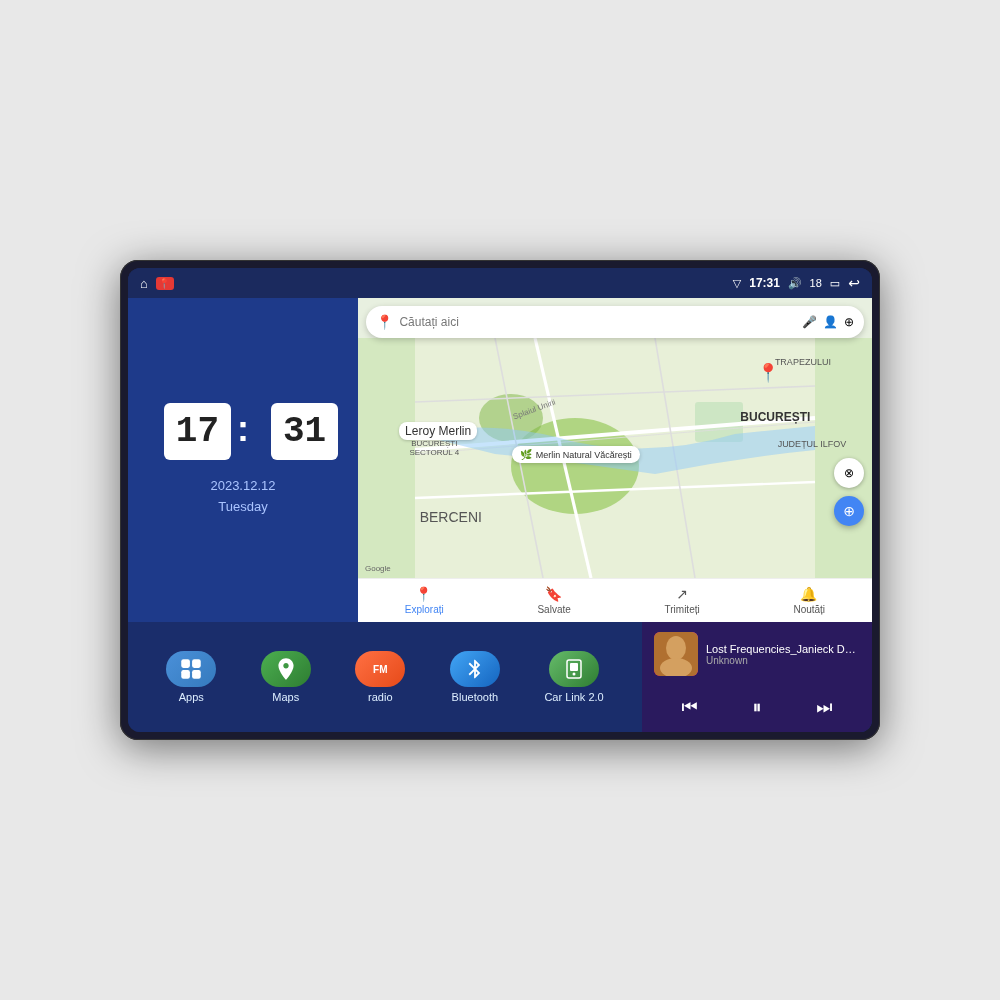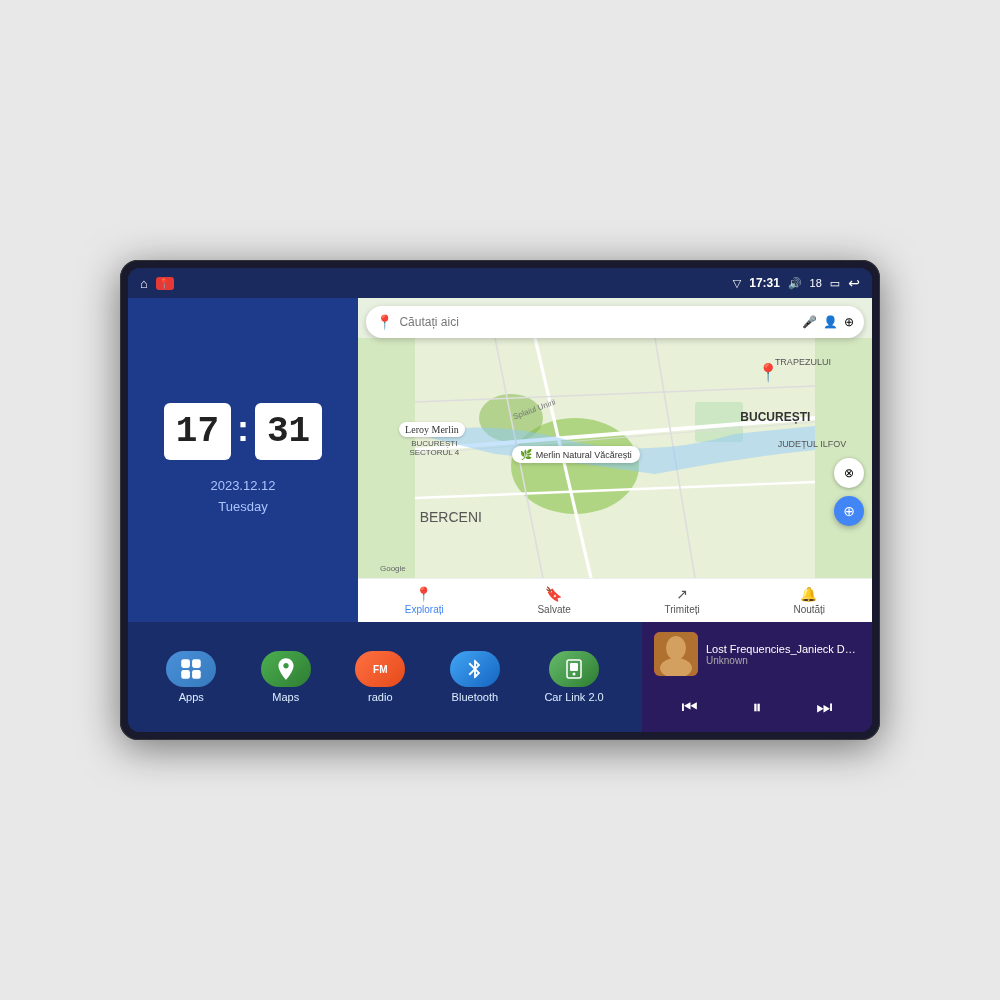--- a/index.html
+++ b/index.html
@@ -100,20 +100,21 @@
     .clock-digit-block {
       background: #fff;
       border-radius: 6px;
       padding: 8px 12px;
       font-size: 36px;
       font-weight: bold;
       color: #222;
       font-family: 'Courier New', monospace;
       min-width: 60px;
       text-align: center;
+      margin-left: 16px;
     }
 
     .clock-colon {
       color: #fff;
       font-size: 36px;
       font-weight: bold;
       margin-bottom: 4px;
     }
 
     .clock-date {
@@ -350,24 +351,23 @@
       box-shadow: 0 1px 4px rgba(0,0,0,0.2);
     }
 
     .leroy-badge {
       position: absolute;
       top: 35%;
       left: 8%;
       background: #fff;
       border-radius: 8px;
       padding: 2px 6px;
-      font-size: 10px;
+      font-size: 12px;
       color: #333;
       box-shadow: 0 1px 3px rgba(0,0,0,0.2);
-      font-family: Liberation Serif, serif;
     }
 
     .bucuresti-label {
       position: absolute;
       top: 30%;
       right: 12%;
       font-size: 12px;
       font-weight: bold;
       color: #333;
       text-align: center;
@@ -403,21 +403,21 @@
       top: 28%;
       left: 30%;
       font-size: 8px;
       color: #777;
       transform: rotate(-20deg);
     }
 
     .google-watermark {
       position: absolute;
       bottom: 5px;
-      left: 22px;
+      left: 7px;
       font-size: 8px;
       color: #666;
     }
 
     .sector4-label {
       position: absolute;
       top: 42%;
       left: 10%;
       font-size: 8px;
       color: #555;

